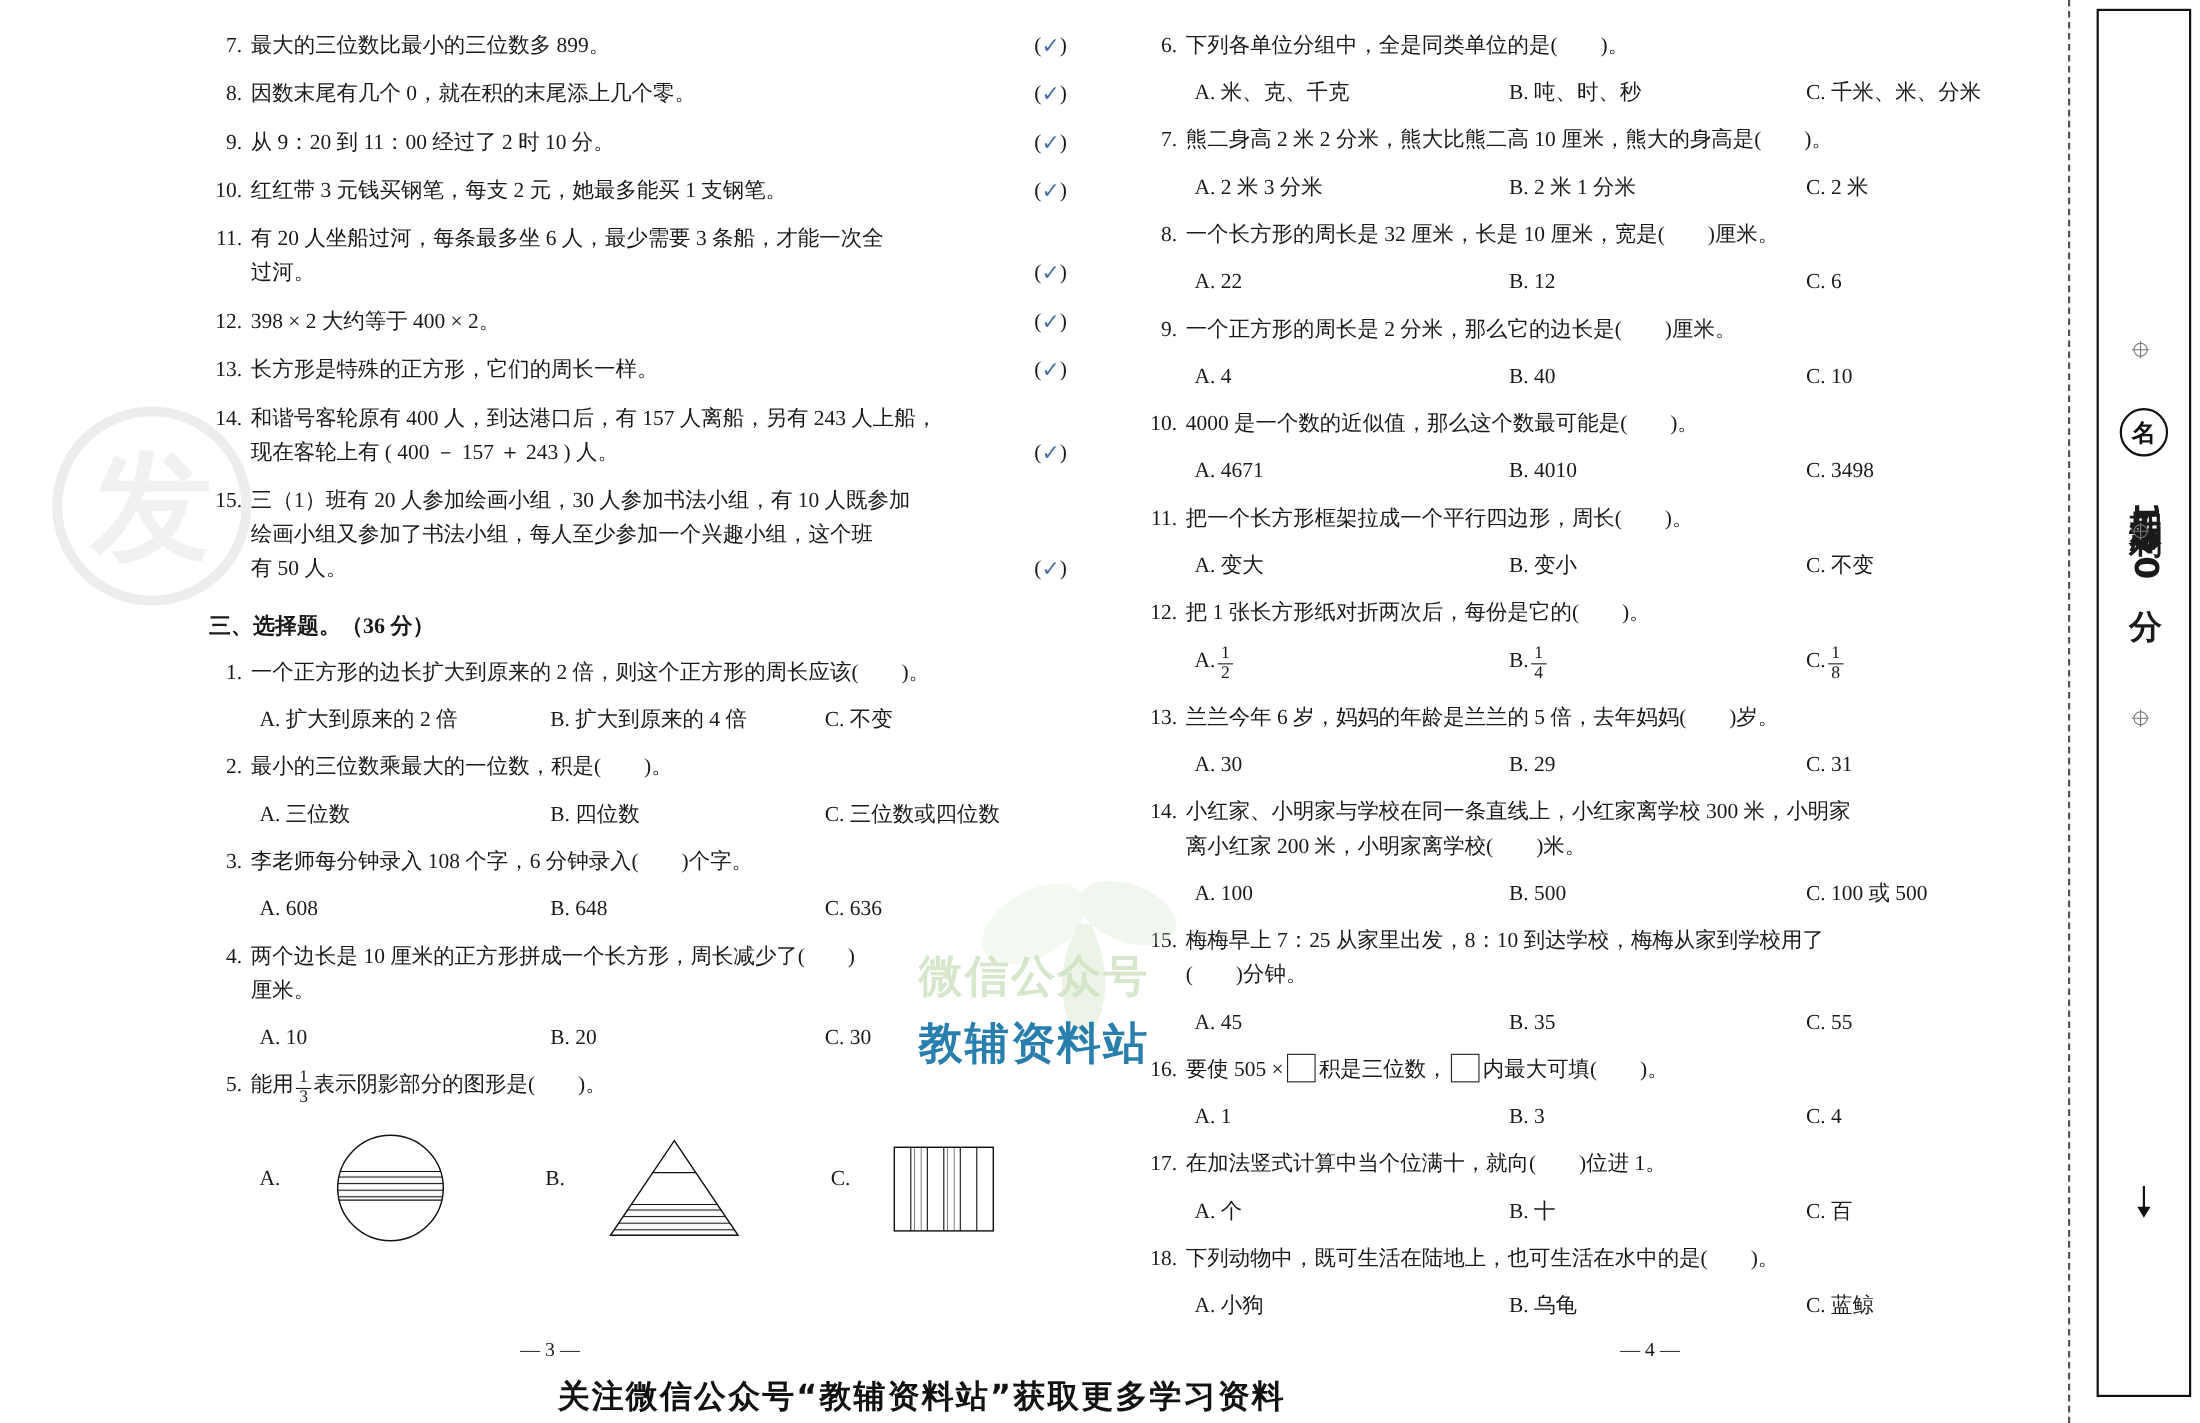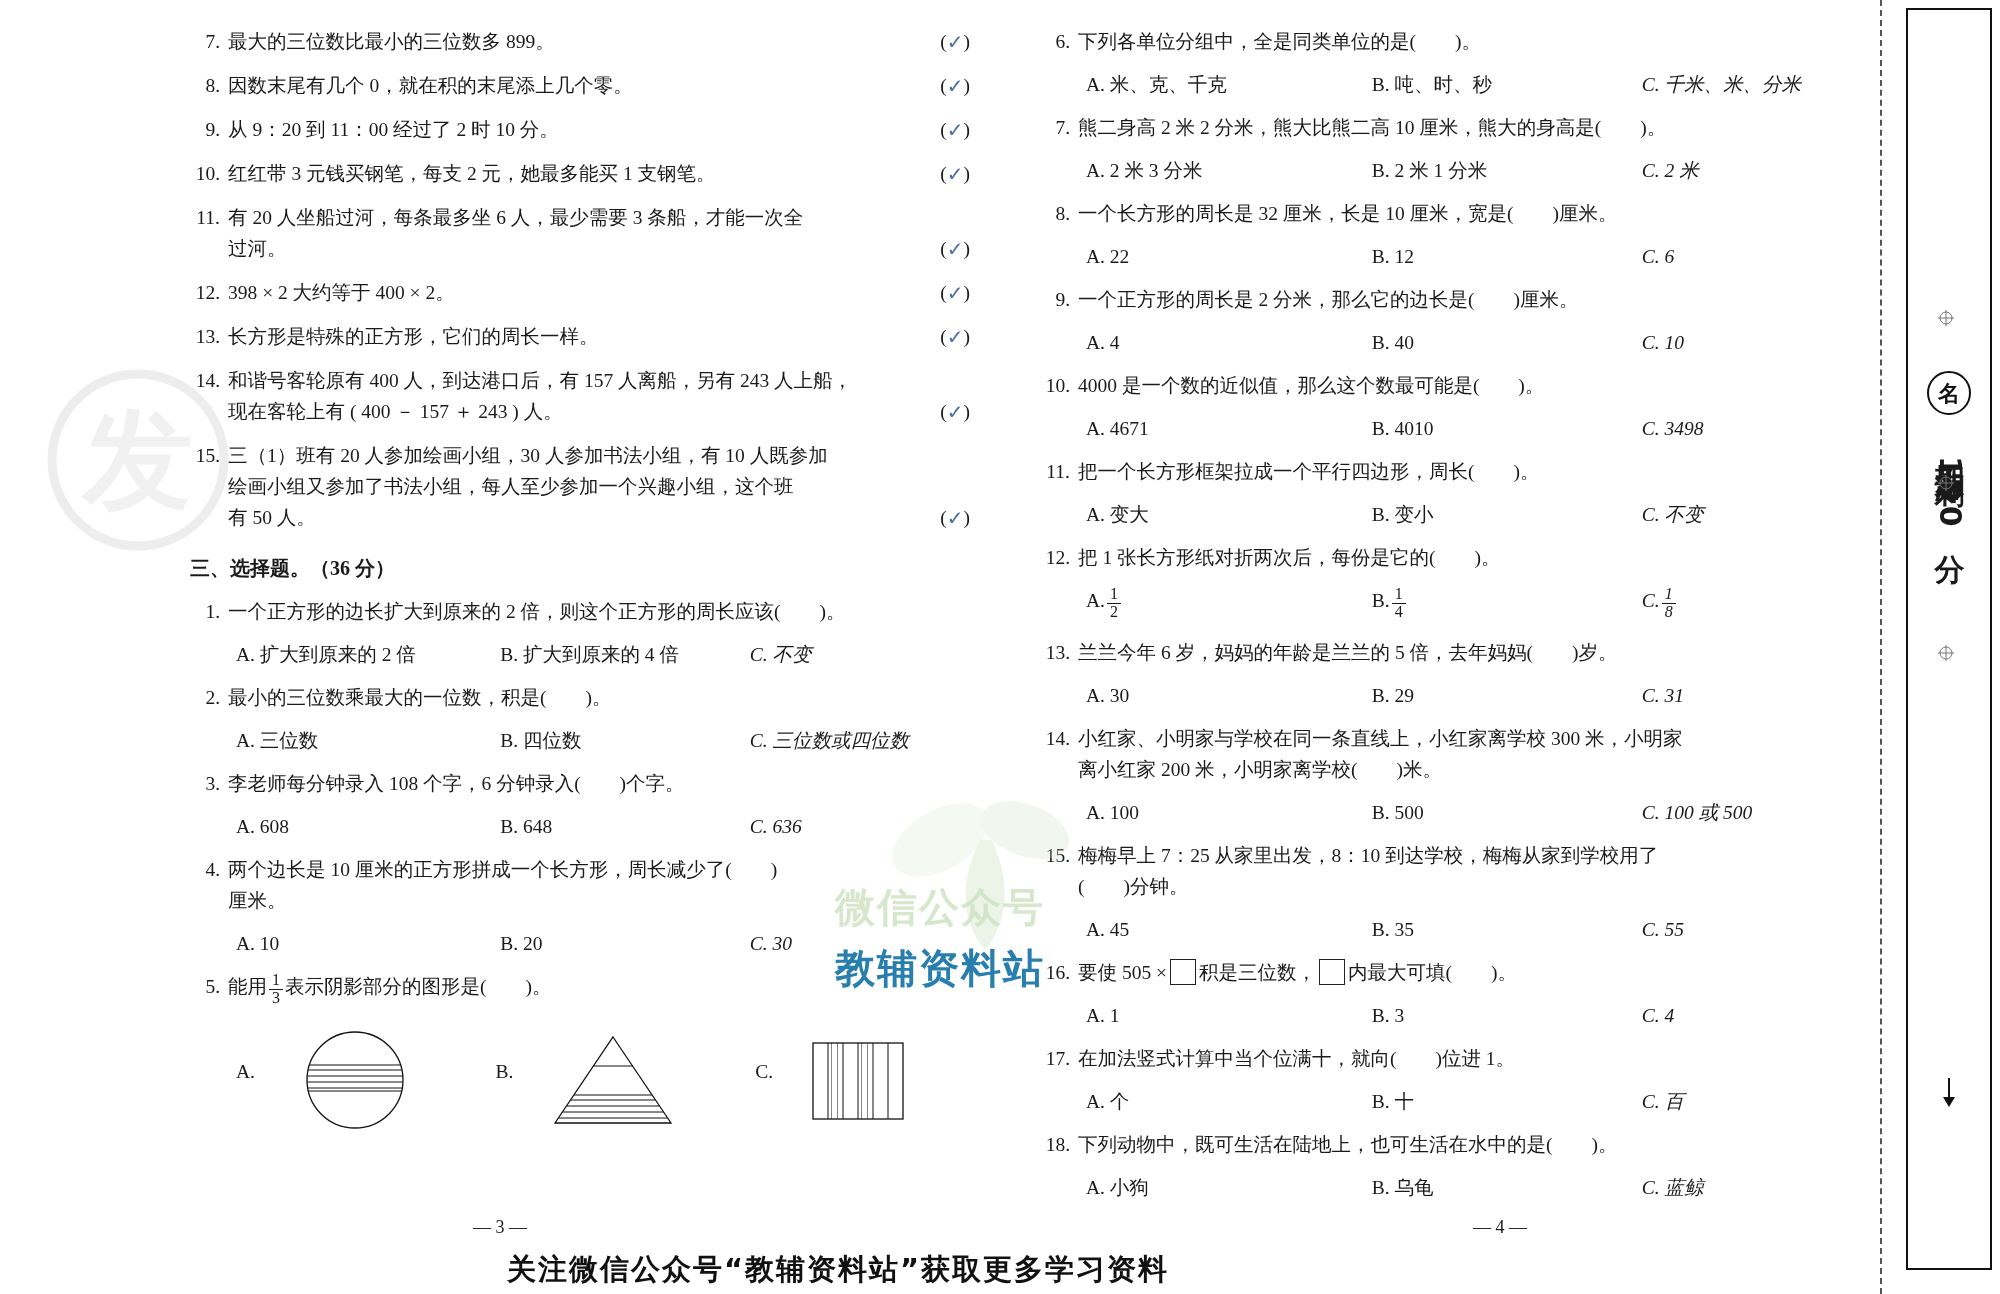--- a/index.html
+++ b/index.html
@@ -31,21 +31,21 @@
   }
   .wm-seal svg { width:100%; height:100%; }
   .wm-center {
     position:absolute; left:810px; top:770px;
     width:420px; height:260px; opacity:.28;
     pointer-events:none;
   }
   .wm-center svg{ width:100%; height:100%; }
   .wm-text {
     position:absolute;
-    left:835px; top:880px;
+    left:835px; top:860px;
     font-family:"DejaVu Sans","Liberation Sans",sans-serif;
     font-weight:bold;
     color:#cfe3c4;
     opacity:.85;
     font-size:40px;
     letter-spacing:2px;
     pointer-events:none;
   }
   .wm-text .l2 { display:block; margin-top:6px; color:#0369a1; }
 
@@ -92,21 +92,21 @@
 
   .opts {
     display:flex;
     font-size:19.5px;
     line-height:30px;
     margin:0 0 12px 0;
   }
   .opts .o { }
   .opts.three .o:nth-child(1){ width:36%; }
   .opts.three .o:nth-child(2){ width:34%; }
-  .opts.three .o:nth-child(3){ width:30%;font-style:italic; }
+  .opts.three .o:nth-child(3){ width:30%; }
   .opts.indent { padding-left:46px; }
 
   .frac {
     display:inline-block;
     vertical-align:-10px;
     text-align:center;
     line-height:1.05;
     font-size:16px;
     margin:0 2px;
   }

